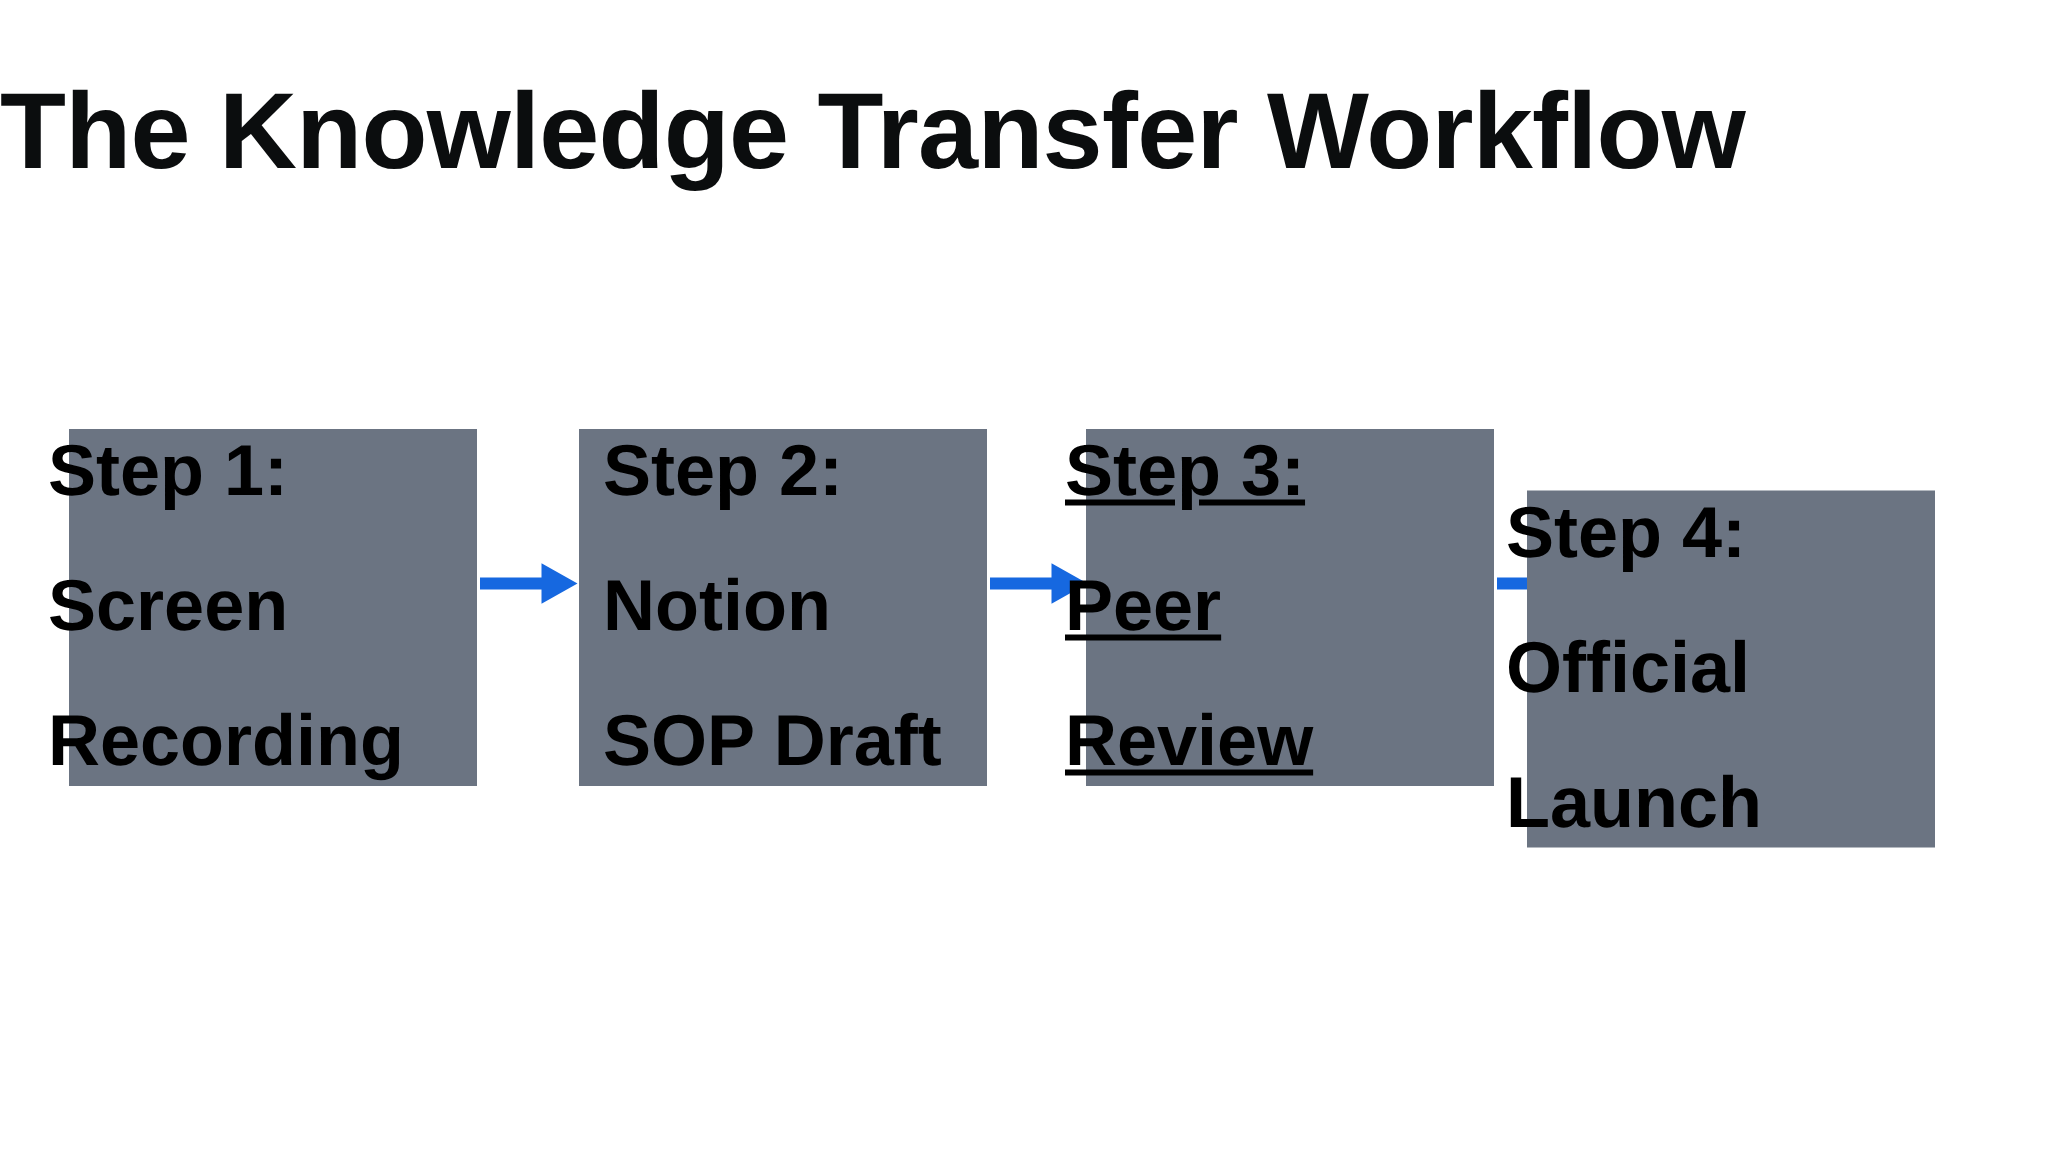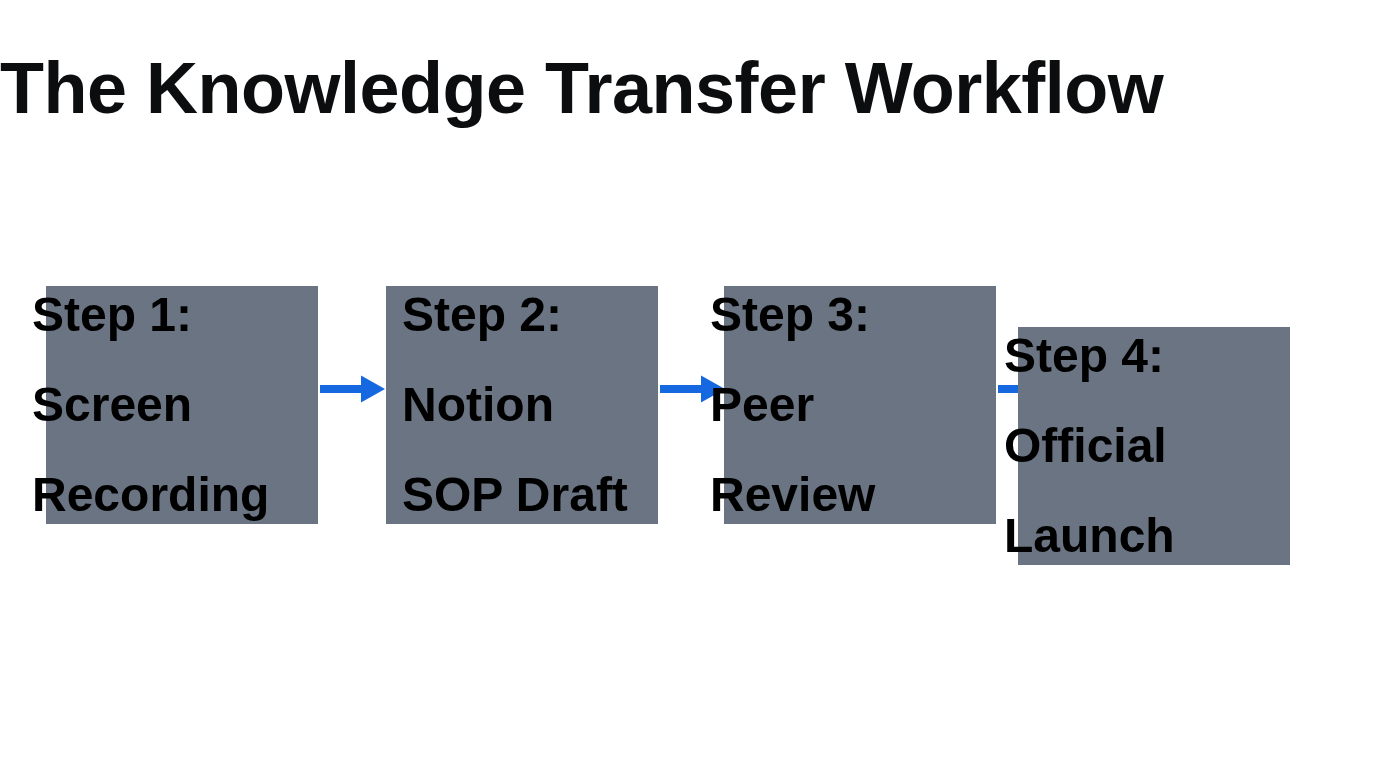--- a/index.html
+++ b/index.html
@@ -63,21 +63,21 @@
     margin-left: -14px;
     font-size: 48px;
     font-weight: 700;
     line-height: 90px;
     color: #000000;
     white-space: pre-line;
   }
 
   #step-box-1 { left: 0px; }
   #step-box-2 { left: 340px; padding-left: 30px; }
-  #step-box-3 { left: 678px; }
+  #step-box-3 { left: 678px; text-decoration: underline; }
   #step-box-4 { left: 972px; margin-top: 41px; }
 
   
   .flow-arrow {
     position: absolute;
     top: 86px;
     width: 66px;
     height: 34px;
   }
 

